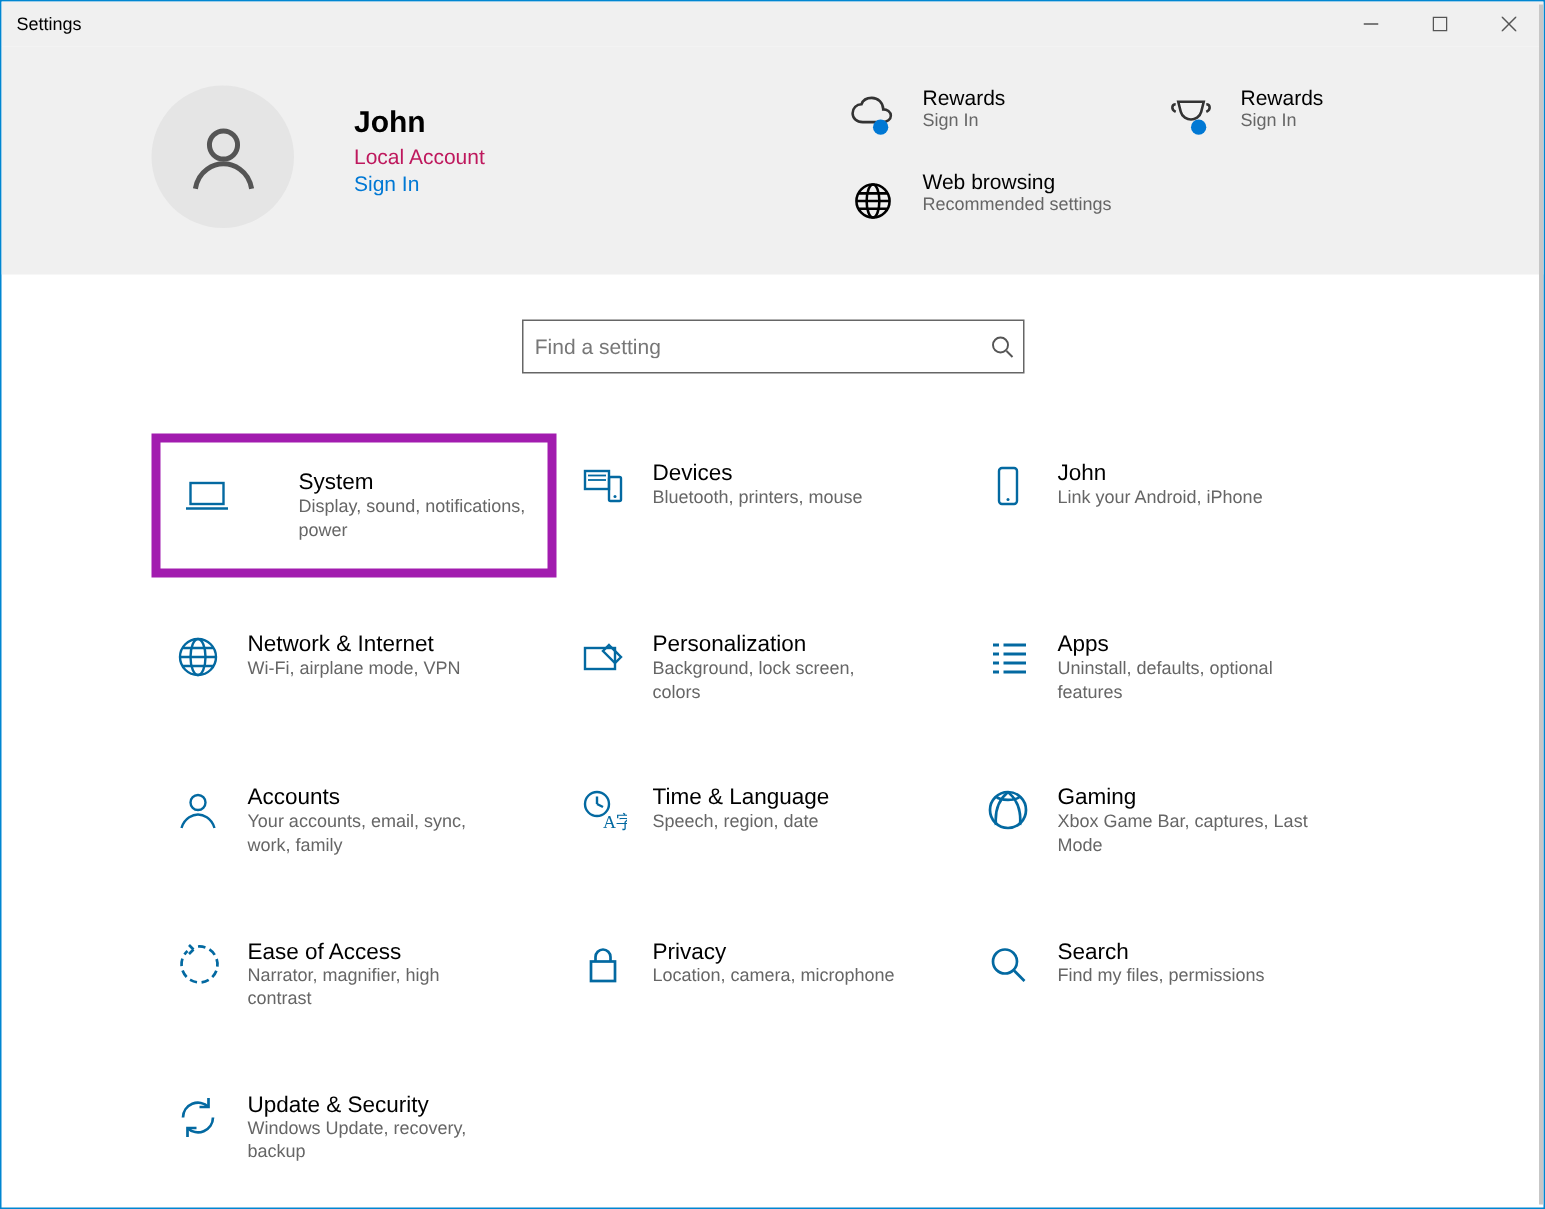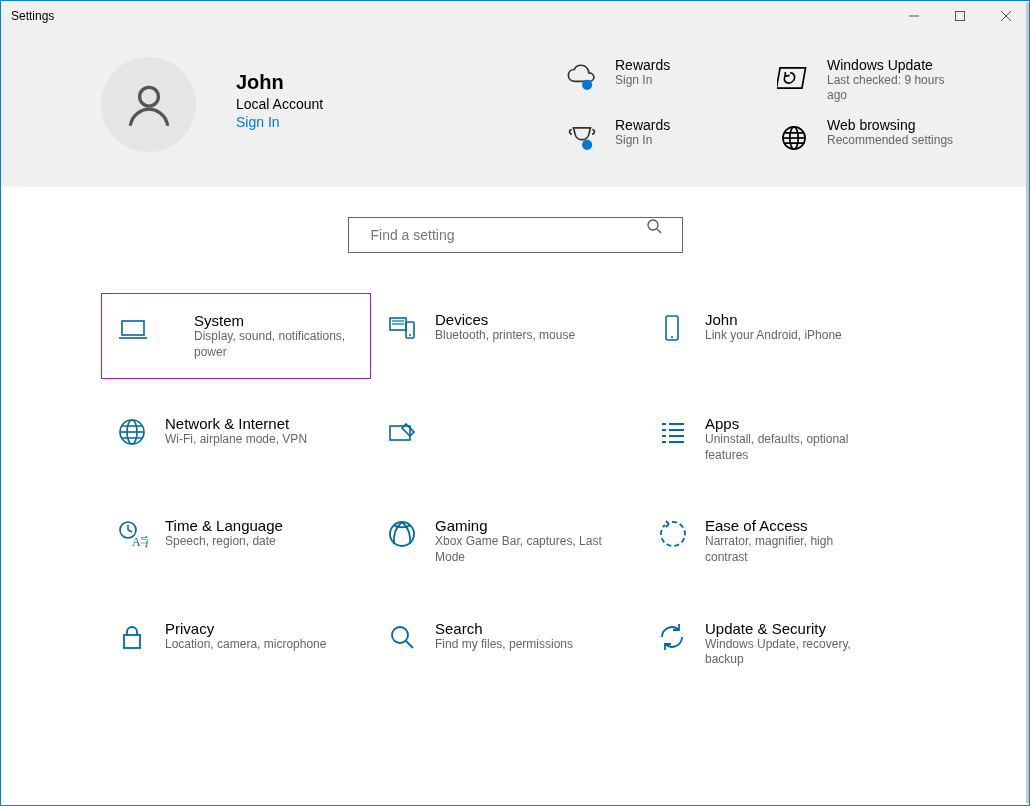--- a/index.html
+++ b/index.html
@@ -13,39 +13,39 @@
   .titlebar-text { font-size: 12px; color:#000; }
   .winbtns { margin-left:auto; display:flex; }
   .winbtn { width:46px; height:30px; display:flex; align-items:center; justify-content:center; color:#000; }
   .winbtn svg { width:10px; height:10px; }
   
   .header { background:#f0f0f0; padding: 20px 60px 24px 100px; display:flex; gap:40px; align-items:flex-start; }
   .avatar { width:95px; height:95px; border-radius:50%; background:#e5e5e5; display:flex; align-items:center; justify-content:center; margin-top:6px;}
   .avatar svg { width:50px; height:50px; }
   .user-info { margin-top:20px; padding-right:20px; }
   .user-name { font-size:20px; font-weight:600; margin-bottom:2px; }
-  .user-type { font-size:14px; color:#000000; margin-bottom:2px; }
+  .user-type { font-size:14px; color:#be185d; margin-bottom:2px; }
   .user-link { font-size:14px; color:#0078d4; cursor:pointer; }
   .tile-grid { display:grid; grid-template-columns: 200px 200px; gap:6px 12px; margin-left:auto; margin-top:2px;}
   .tile { display:flex; gap:12px; align-items:flex-start; padding:4px; cursor:pointer;}
   .tile-icon { width:42px; height:42px; display:flex; align-items:center; justify-content:center; flex-shrink:0; }
   .tile-icon svg { width:34px; height:34px; }
   .tile-text {}
   .tile-title { font-size:14px; font-weight:400; }
   .tile-sub { font-size:12px; color:#666; line-height:1.25;}
   
   .main { padding: 30px 100px 20px 100px; }
   .searchwrap { display:flex; justify-content:center; margin-bottom:40px;}
-  .search { width:335px; height:36px; border:1px solid #666; display:flex; padding:0 20px; }
+  .search { width:335px; height:36px; border:1px solid #666; display:flex; align-items:center; padding:0 6px; }
   .search input { border:none; outline:none; flex:1; font-size:14px; font-family:inherit; color:#000; font-style:normal; }
   .search input::placeholder { color:#777; }
   .search-icon { width:16px; height:16px; color:#555;}
   .cat-grid { display:grid; grid-template-columns: repeat(3, 270px); gap:18px 0px; }
   .cat { display:flex; gap:16px; padding:18px 14px; cursor:pointer; align-items:flex-start;}
-  .cat.selected { border:1px solid #a21caf;gap:44px; }
+  .cat.selected { border:6px solid #a21caf;gap:44px; }
   .cat-icon { width:34px; height:34px; display:flex; align-items:center; justify-content:center; flex-shrink:0; color:#0369a1; margin-top:0px;}
   .cat-icon svg { width:32px; height:32px; }
   .cat-text {}
   .cat-title { font-size:15px; }
   .cat-sub { font-size:12px; color:#666; line-height:1.3; max-width:170px;}
 </style>
 </head>
 <body>
 
 <div class="window">
@@ -93,33 +93,20 @@
               <path d="M12 24c-5 0-8-3-8-7 0-4 3-7 7-7 1-3 4-5 8-5 5 0 9 4 9 9 3 0 6 2 6 5s-3 5-6 5H12z" fill="none" stroke="#333" stroke-width="2"></path>
               <circle cx="26" cy="28" r="6" fill="#0078d4"></circle>
             </svg>
         </div>
         <div class="tile-text">
           <div class="tile-title">Rewards</div>
           <div class="tile-sub">Sign In</div>
         </div>
       </div>
 
-      <div class="tile">
-        <div class="tile-icon">
-          <svg viewBox="0 0 40 40">
-              <rect x="5" y="8" width="30" height="24" fill="none" stroke="#000" stroke-width="2" transform="skewX(-10)"></rect>
-              <path d="M18 14a6 6 0 1 1-5 3" fill="none" stroke="#000" stroke-width="2" transform="skewX(-10)"></path>
-              <path d="M12 13l1 5 5-1" fill="none" stroke="#000" stroke-width="2" transform="skewX(-10)"></path>
-            </svg>
-        </div>
-        <div class="tile-text">
-          <div class="tile-title">Windows Update</div>
-          <div class="tile-sub">Last checked: 9 hours ago</div>
-        </div>
-      </div>
 
       <div class="tile">
         <div class="tile-icon">
           <svg viewBox="0 0 40 40">
               <path d="M10 8h20l-2 8c-1 4-5 6-8 6s-7-2-8-6L10 8z" fill="none" stroke="#333" stroke-width="2"></path>
               <path d="M8 10c-3 0-4 4 0 6M32 10c3 0 4 4 0 6" fill="none" stroke="#333" stroke-width="2"></path>
               <circle cx="26" cy="28" r="6" fill="#0078d4"></circle>
             </svg>
         </div>
         <div class="tile-text">
@@ -216,20 +203,24 @@
       </div>
 
       <div class="cat">
         <div class="cat-icon">
             <svg viewBox="0 0 32 32">
               <rect x="4" y="10" width="20" height="14" fill="none" stroke="currentColor" stroke-width="1.6"></rect>
               <path d="M20 8l8 8-4 4-8-8z" fill="none" stroke="currentColor" stroke-width="1.6"></path>
               <line x1="22" y1="10" x2="26" y2="14" stroke="currentColor" stroke-width="1.2"></line>
             </svg>
           </div>
+        <div class="cat-text">
+            <div class="cat-title">Personalization</div>
+            <div class="cat-sub">Background, lock screen, colors</div>
+          </div>
       </div>
 
       <div class="cat">
         <div class="cat-icon">
             <svg viewBox="0 0 32 32">
               <line x1="6" y1="8" x2="10" y2="8" stroke="currentColor" stroke-width="2"></line>
               <line x1="13" y1="8" x2="28" y2="8" stroke="currentColor" stroke-width="2"></line>
               <line x1="6" y1="14" x2="10" y2="14" stroke="currentColor" stroke-width="2"></line>
               <line x1="13" y1="14" x2="28" y2="14" stroke="currentColor" stroke-width="2"></line>
               <line x1="6" y1="20" x2="10" y2="20" stroke="currentColor" stroke-width="2"></line>
@@ -237,20 +228,32 @@
               <line x1="6" y1="26" x2="10" y2="26" stroke="currentColor" stroke-width="2"></line>
               <line x1="13" y1="26" x2="28" y2="26" stroke="currentColor" stroke-width="2"></line>
             </svg>
           </div>
         <div class="cat-text">
             <div class="cat-title">Apps</div>
             <div class="cat-sub">Uninstall, defaults, optional features</div>
           </div>
       </div>
 
+      <div class="cat">
+        <div class="cat-icon">
+            <svg viewBox="0 0 32 32">
+              <circle cx="16" cy="11" r="5" fill="none" stroke="currentColor" stroke-width="1.6"></circle>
+              <path d="M5 28c2-7 8-9 11-9s9 2 11 9" fill="none" stroke="currentColor" stroke-width="1.6"></path>
+            </svg>
+          </div>
+        <div class="cat-text">
+            <div class="cat-title">Accounts</div>
+            <div class="cat-sub">Your accounts, email, sync, work, family</div>
+          </div>
+      </div>
 
       <div class="cat">
         <div class="cat-icon">
             <svg viewBox="0 0 32 32">
               <circle cx="12" cy="12" r="8" fill="none" stroke="currentColor" stroke-width="1.6"></circle>
               <line x1="12" y1="7" x2="12" y2="12" stroke="currentColor" stroke-width="1.6"></line>
               <line x1="12" y1="12" x2="16" y2="14" stroke="currentColor" stroke-width="1.6"></line>
               <text x="16" y="28" font-size="12" fill="currentColor" font-family="Segoe UI">A字</text>
             </svg>
           </div>

